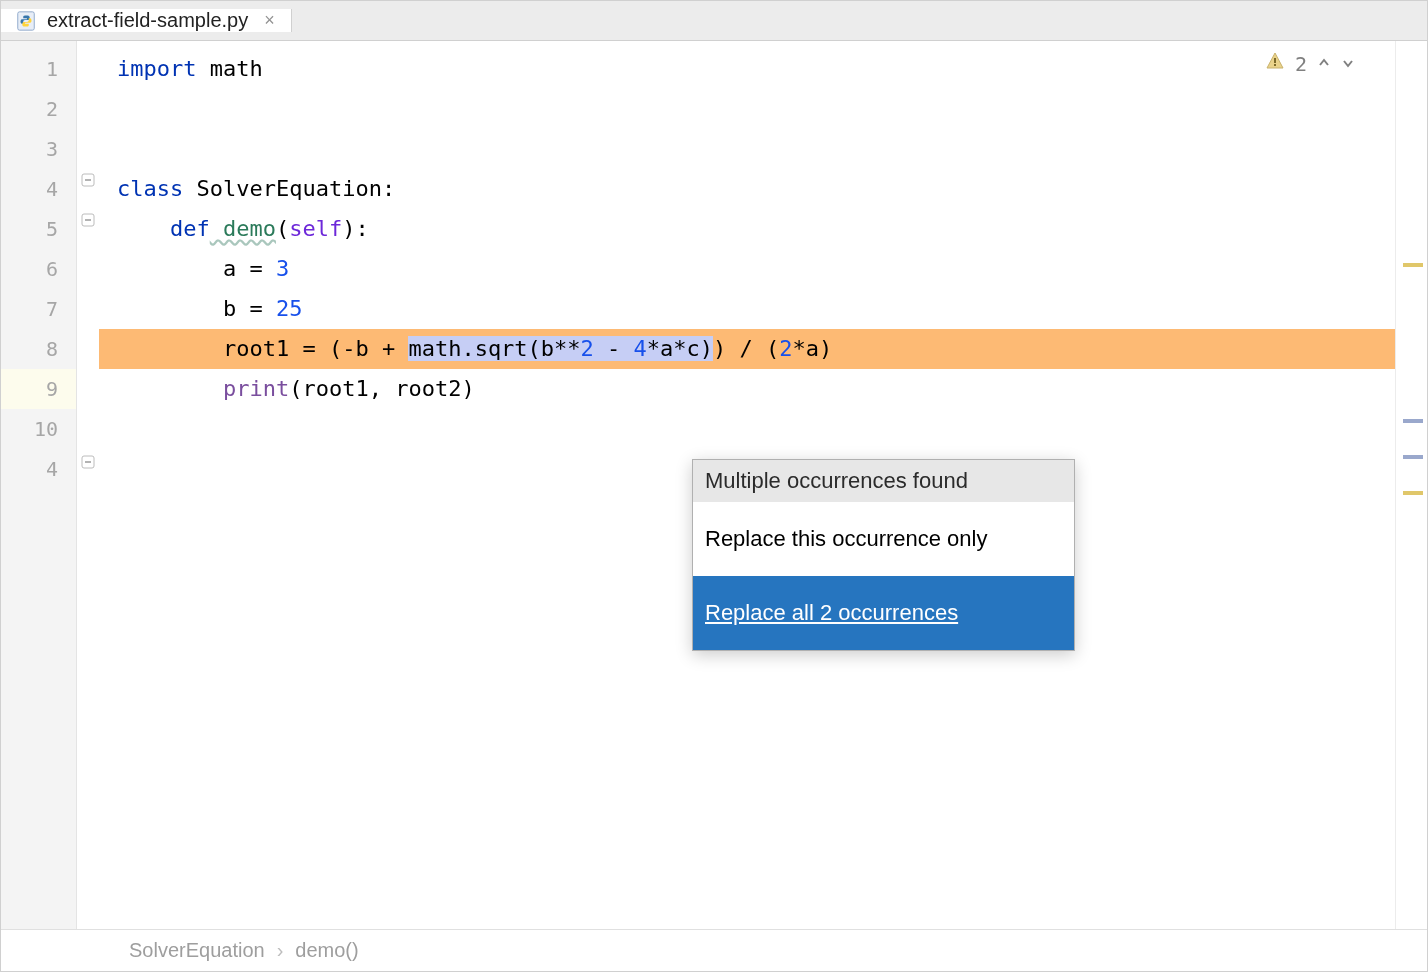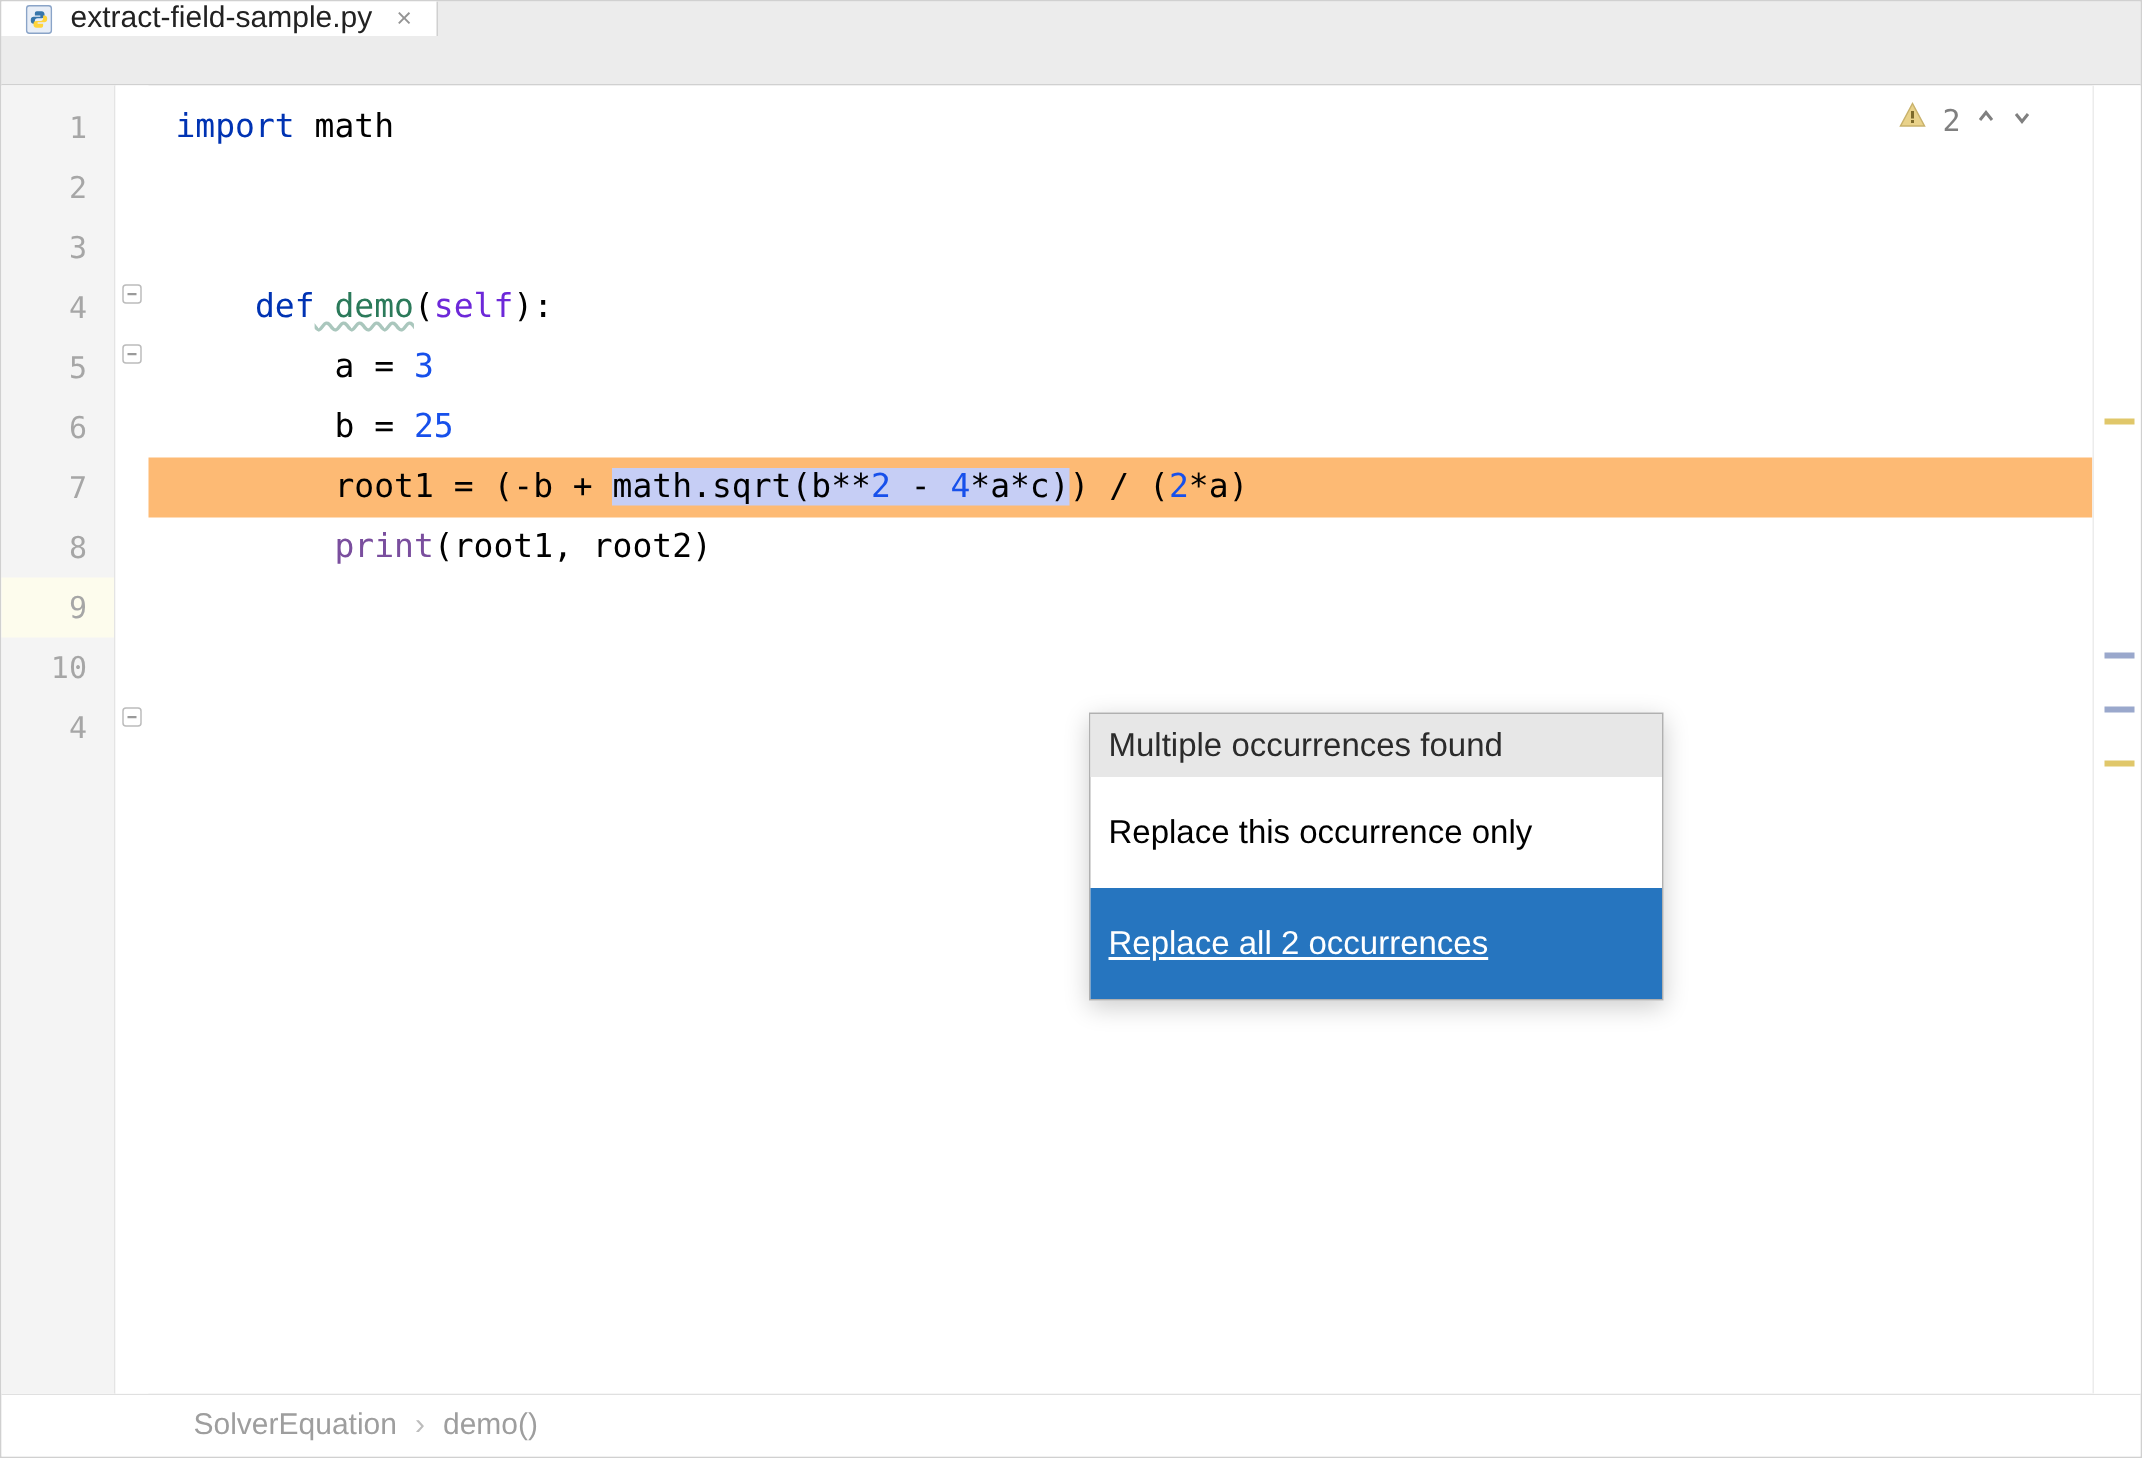--- a/index.html
+++ b/index.html
@@ -1,18 +1,18 @@
 <!DOCTYPE html>
 <html><head>
 <meta charset="utf-8">
 <style>
 * { margin: 0; padding: 0; box-sizing: border-box; }
 html, body { width: 1428px; height: 972px; font-family: -apple-system, BlinkMacSystemFont, "Segoe UI", sans-serif; background: #f5f5f5; overflow: hidden; }
 .app { display: flex; flex-direction: column; height: 100%; border: 1px solid #d0d0d0; }
-.tab-bar { height: 56px; background: #ececec; border-bottom: 1px solid #d0d0d0; display: flex; align-items: flex-start; }
+.tab-bar { height: 40px; background: #ececec; border-bottom: 1px solid #d0d0d0; display: flex; align-items: center; }
 .tab { display: flex; align-items: center; padding: 0 16px 0 14px; background: #ffffff; border-right: 1px solid #d0d0d0; gap: 10px; font-size: 20px; color: #222; }
 .tab .file-icon { width: 22px; height: 22px; position: relative; }
 .file-icon svg { width: 22px; height: 22px; }
 .tab .close { color: #949494; font-size: 18px; margin-left: 6px; cursor: pointer; }
 .editor-wrap { flex: 1; display: flex; position: relative; background: #ffffff; }
 .gutter { width: 76px; background: #f4f4f4; border-right: 1px solid #e4e4e4; padding-top: 8px; }
 .gutter .ln { height: 40px; line-height: 40px; text-align: right; padding-right: 18px; color: #a6a6a6; font-size: 20px; font-family: Menlo, Consolas, monospace; }
 .gutter .ln.hl { background: #fdfced; }
 .fold-strip { width: 22px; background: #ffffff; position: relative; padding-top: 8px; }
 .fold-marker { position: absolute; left: 4px; width: 14px; height: 14px; }
@@ -28,21 +28,21 @@
 .clsname { color: #000000; }
 .defname { color: #2b7a5a; text-decoration: underline wavy #aac7bd; text-underline-offset: 3px; }
 .sel { background: #c6cef5; }
 .right-gutter { width: 32px; position: relative; background: #ffffff; border-left: 1px solid #ececec; }
 .rg-mark { position: absolute; right: 4px; width: 20px; height: 4px; }
 .rg-mark.warn { background: #e0c76a; }
 .rg-mark.info { background: #b3b3b3; }
 .inspections { position: absolute; top: 10px; right: 40px; display: flex; align-items: center; gap: 10px; color: #808080; font-size: 20px; }
 .inspections .warn-icon svg { width: 20px; height: 20px; }
 .inspections .nav-chev { color: #808080; cursor: pointer; font-size: 18px; }
-.popup { position: absolute; top: 418px; left: 627px; width: 383px; background: #ffffff; border: 1px solid #b0b0b0; box-shadow: 0 4px 16px rgba(0,0,0,0.2); font-family: -apple-system, BlinkMacSystemFont, sans-serif; font-size: 22px; z-index: 10; }
+.popup { position: absolute; top: 418px; left: 593px; width: 383px; background: #ffffff; border: 1px solid #b0b0b0; box-shadow: 0 4px 16px rgba(0,0,0,0.2); font-family: -apple-system, BlinkMacSystemFont, sans-serif; font-size: 22px; z-index: 10; }
 .popup .popup-header { background: #e7e7e7; padding: 8px 12px; color: #2b2b2b; }
 .popup .popup-item { padding: 24px 12px; cursor: pointer; }
 .popup .popup-item.selected { background: #2675bf; color: #ffffff; text-decoration: underline; }
 .breadcrumb-bar { height: 42px; border-top: 1px solid #e0e0e0; background: #ffffff; display: flex; align-items: center; padding-left: 128px; font-size: 20px; color: #9e9e9e; gap: 12px; }
 .breadcrumb-bar .sep { color: #bdbdbd; }
 </style>
 </head>
 <body>
 
 <div class="app">
@@ -95,20 +95,21 @@
             <rect x="1" y="1" width="12" height="12" rx="2" fill="#ffffff" stroke="#bcbcbc"></rect>
             <line x1="4" y1="7" x2="10" y2="7" stroke="#9a9a9a" stroke-width="1.5"></line>
           </svg>
       </div>
     </div>
 
     <div class="code-area">
       <div class="code-line"><span class="kw">import</span><span class="id"> math</span></div>
       <div class="code-line"></div>
       <div class="code-line"></div>
+      <div class="code-line"><span class="kw">class</span><span class="clsname"> SolverEquation</span><span>:</span></div>
       <div class="code-line"><span>    </span><span class="kw">def</span><span class="defname"> demo</span><span>(</span><span class="self">self</span><span>):</span></div>
       <div class="code-line"><span>        </span><span>a = </span><span class="num">3</span></div>
       <div class="code-line"><span>        </span><span>b = </span><span class="num">25</span></div>
       <div class="code-line hl-line"><span>        </span><span>root1 = (-b + </span><span class="sel"><span>math.sqrt(b**</span><span class="num">2</span><span> - </span><span class="num">4</span><span>*a*c)</span></span><span>) / (</span><span class="num">2</span><span>*a)</span></div>
       <div class="code-line"><span>        </span><span class="fn">print</span><span>(root1, root2)</span></div>
 
       <div class="inspections">
         <span class="warn-icon">
           <svg viewBox="0 0 20 20">
               <path d="M10 2 L18 17 H2 Z" fill="#e9d28a" stroke="#c9b26c"></path>

